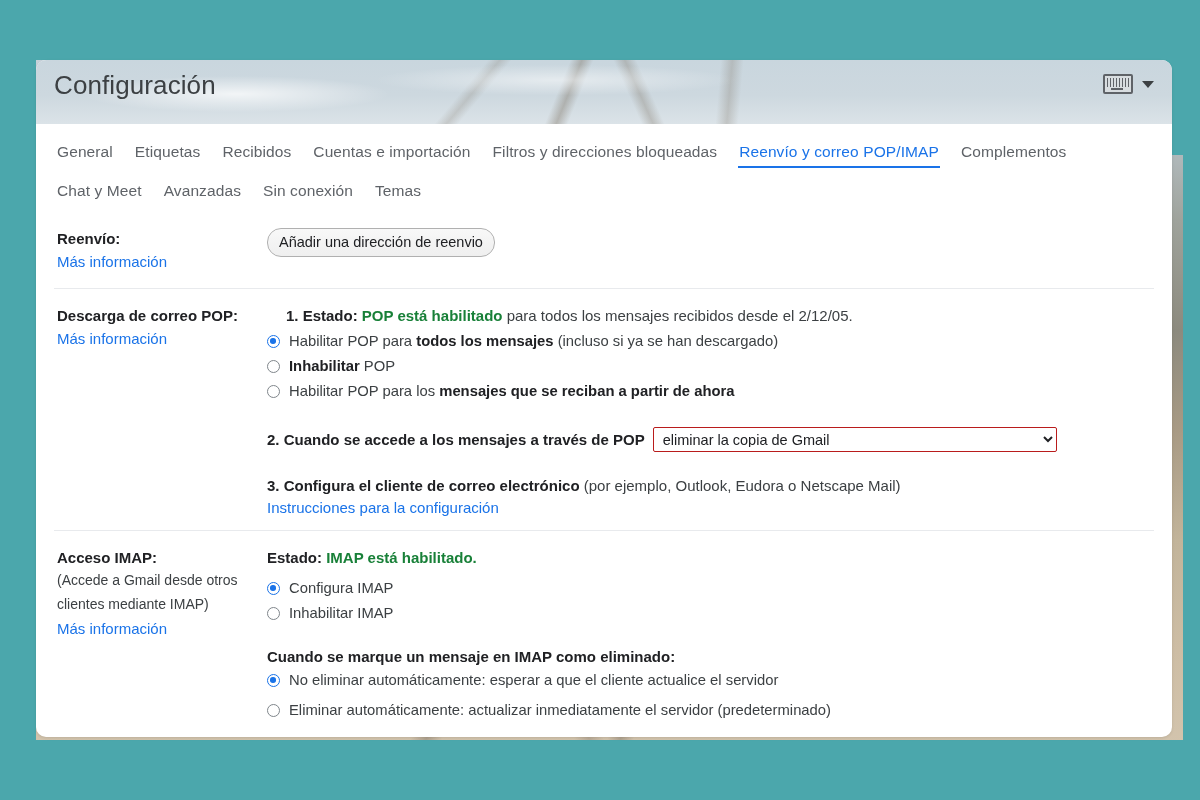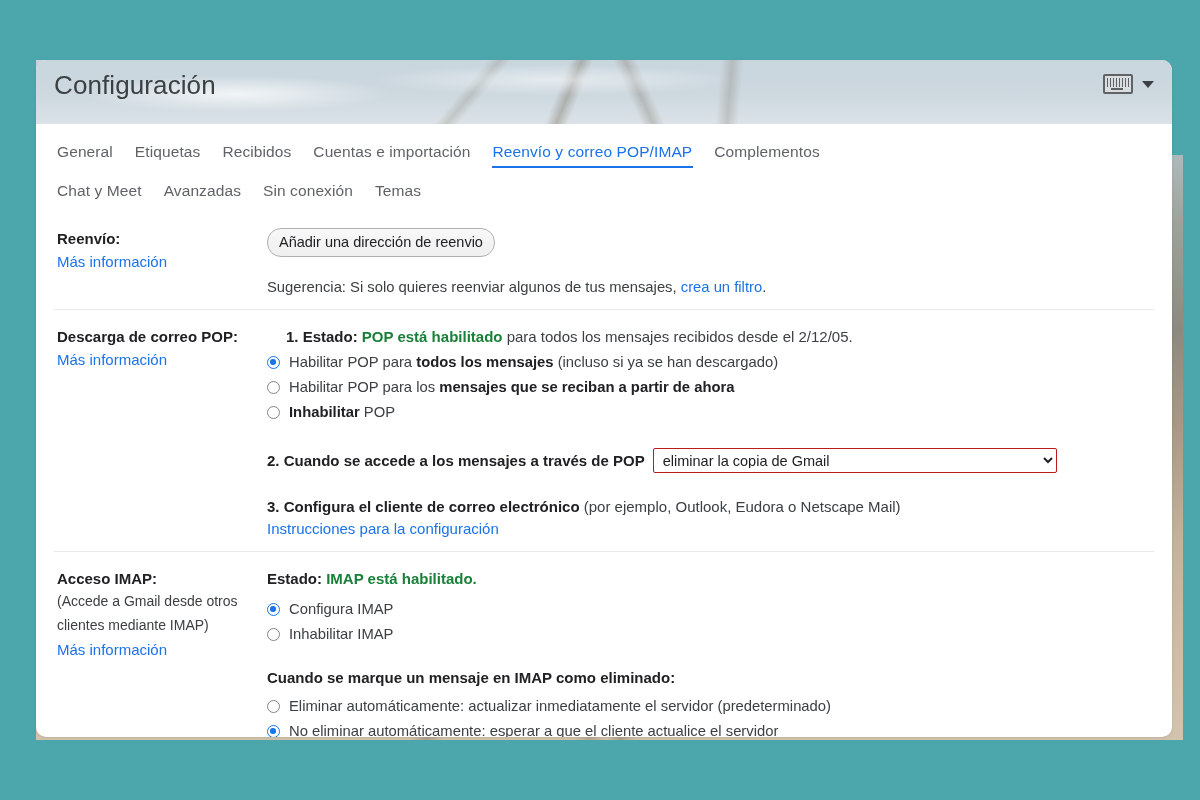--- a/index.html
+++ b/index.html
@@ -310,43 +310,41 @@
       <span class="caret-down"></span>
     </div>
   </div>
 
   <div class="tabs-wrap">
     <div class="tab-row row1">
       <div class="tab">General</div>
       <div class="tab">Etiquetas</div>
       <div class="tab">Recibidos</div>
       <div class="tab">Cuentas e importación</div>
+      <div class="tab">Filtros y direcciones bloqueadas</div>
       <div class="tab active">Reenvío y correo POP/IMAP</div>
       <div class="tab">Complementos</div>
     </div>
     <div class="tab-row row2">
       <div class="tab">Chat y Meet</div>
       <div class="tab">Avanzadas</div>
       <div class="tab">Sin conexión</div>
       <div class="tab">Temas</div>
     </div>
   </div>
 
   <div class="body">
 
     <div class="section first">
       <div class="sec-label">
         <div class="title">Reenvío:</div>
         <span class="link">Más información</span>
       </div>
       <div class="sec-content">
         <button class="btn">Añadir una dirección de reenvio</button>
-        <div class="hint">
-          <span>Sugerencia: Si solo quieres reenviar algunos de tus mensajes, </span><span class="inline-link">crea un filtro</span><span>.</span>
-        </div>
       </div>
     </div>
 
     <div class="section">
       <div class="sec-label">
         <div class="title">Descarga de correo POP:</div>
         <span class="link">Más información</span>
       </div>
       <div class="sec-content">
 
@@ -355,25 +353,25 @@
           <span class="ok">POP está habilitado</span>
           <span>para todos los mensajes recibidos desde el 2/12/05.</span>
         </div>
 
         <div class="radio-row">
           <span class="radio checked"></span>
           <span><span>Habilitar POP para </span><b>todos los mensajes</b><span> (incluso si ya se han descargado)</span></span>
         </div>
         <div class="radio-row">
           <span class="radio"></span>
-          <span><span>Habilitar POP para los </span><b>mensajes que se reciban a partir de ahora</b><span></span></span>
+          <span><b>Inhabilitar</b><span> POP</span></span>
         </div>
         <div class="radio-row">
           <span class="radio"></span>
-          <span><b>Inhabilitar</b><span> POP</span></span>
+          <span><span>Habilitar POP para los </span><b>mensajes que se reciban a partir de ahora</b><span></span></span>
         </div>
 
         <div class="step-row">
           <span class="num">2. Cuando se accede a los mensajes a través de POP</span>
           <select class="dd">
             <option>eliminar la copia de Gmail</option>
           </select>
         </div>
 
         <div class="step3">
@@ -402,26 +400,26 @@
           <span class="radio checked"></span>
           <span>Configura IMAP</span>
         </div>
         <div class="radio-row">
           <span class="radio"></span>
           <span>Inhabilitar IMAP</span>
         </div>
 
         <div class="imap-sub-head">Cuando se marque un mensaje en IMAP como eliminado:</div>
 
+        <div class="radio-row">
+          <span class="radio checked"></span>
+          <span>No eliminar automáticamente: esperar a que el cliente actualice el servidor</span>
+        </div>
         <div class="radio-row mt14">
           <span class="radio"></span>
           <span>Eliminar automáticamente: actualizar inmediatamente el servidor (predeterminado)</span>
         </div>
-        <div class="radio-row">
-          <span class="radio checked"></span>
-          <span>No eliminar automáticamente: esperar a que el cliente actualice el servidor</span>
-        </div>
 
       </div>
     </div>
 
   </div>
 </div>
 
 </body></html>

